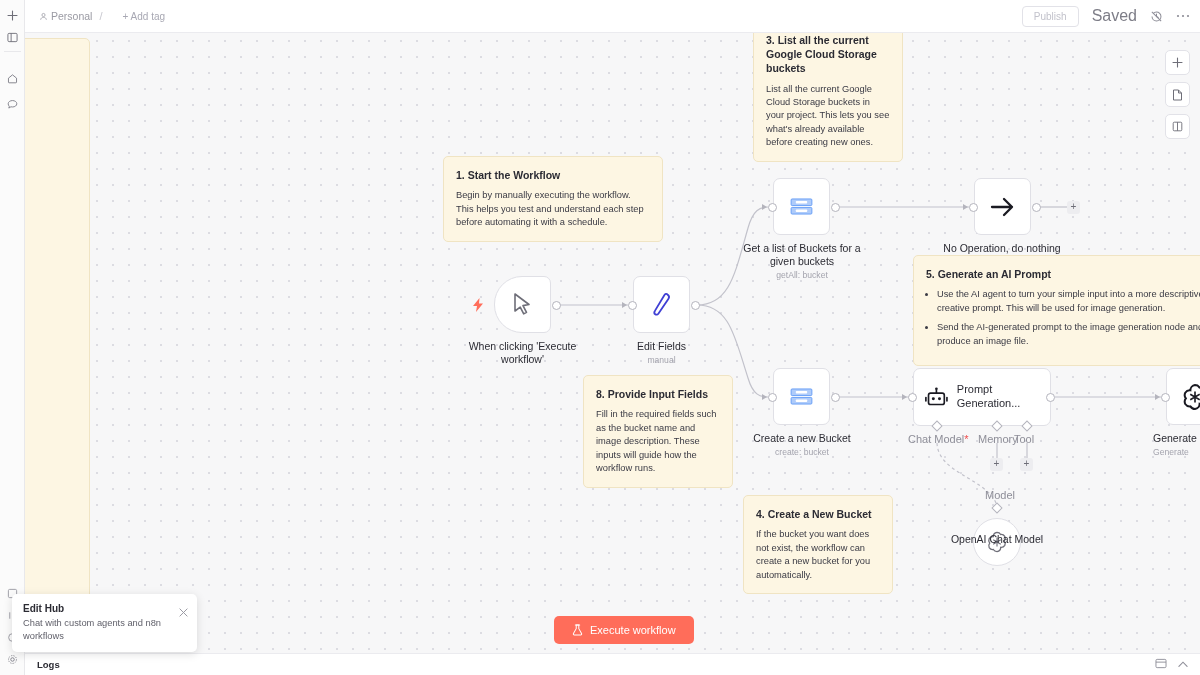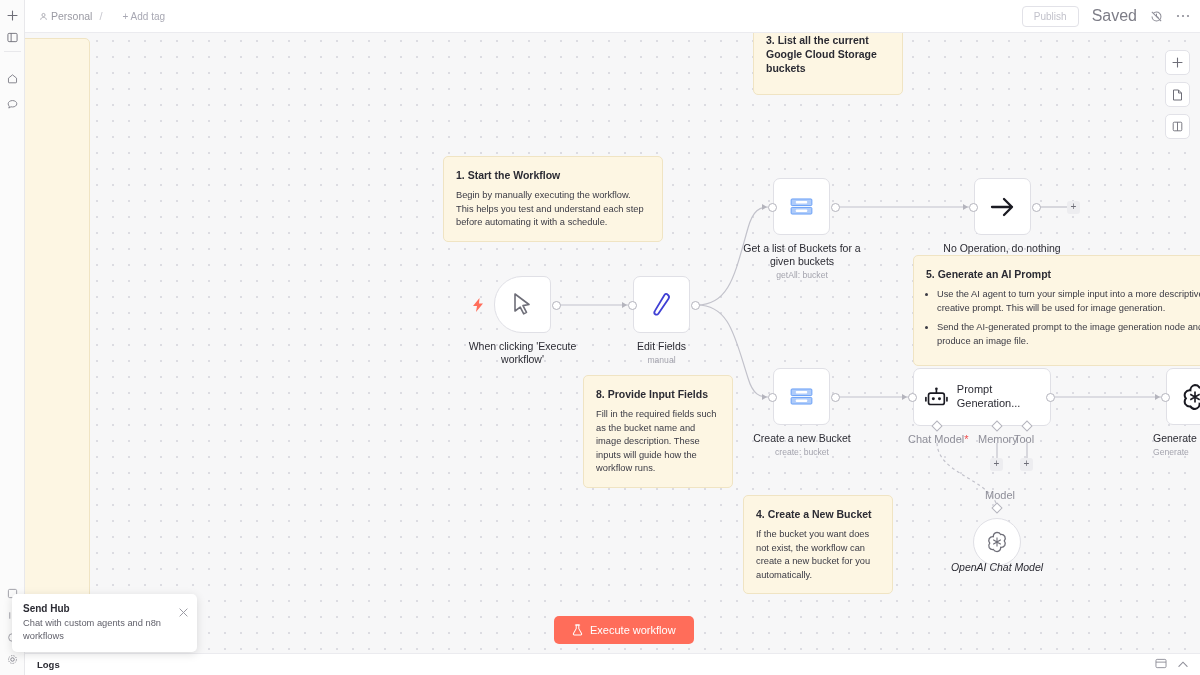--- a/index.html
+++ b/index.html
@@ -269,20 +269,21 @@
       <p style="margin-bottom:45px;">image generation.</p>
       <p style="margin-bottom:35px;">r the image.</p>
       <p style="margin-bottom:12px;">t.</p>
       <p style="margin-bottom:0;">cket.</p>
       <p style="margin-bottom:115px;">anup step.</p>
       <p>ts.</p>
     </div>
 
     <div class="sticky" id="sticky-3">
       <h3>3. List all the current Google Cloud Storage buckets</h3>
+      <p>List all the current Google Cloud Storage buckets in your project. This lets you see what's already available before creating new ones.</p>
     </div>
 
     <div class="sticky" id="sticky-1">
       <h3>1. Start the Workflow</h3>
       <p>Begin by manually executing the workflow. This helps you test and understand each step before automating it with a schedule.</p>
     </div>
 
     <div class="sticky" id="sticky-2">
       <h3>8. Provide Input Fields</h3>
       <p>Fill in the required fields such as the bucket name and image description. These inputs will guide how the workflow runs.</p>
@@ -402,21 +403,21 @@
     <div class="plus-sq" style="left:995px; top:425px;">+</div>
 
     <div class="conn-label" style="left:960px; top:456px;">Model</div>
     <div class="diamond" style="left:968px; top:471px;"></div>
     <div class="node node-circle" style="left:948px; top:485px;">
       <svg width="24" height="24" viewBox="0 0 24 24">
         <path d="M12 2.4a4.3 4.3 0 013.7 2.1 4.3 4.3 0 014.1 1.9 4.3 4.3 0 01-.5 4.5 4.3 4.3 0 01.5 4.5 4.3 4.3 0 01-4.1 1.9A4.3 4.3 0 0112 21.6a4.3 4.3 0 01-3.7-2.1 4.3 4.3 0 01-4.1-1.9 4.3 4.3 0 01.5-4.5 4.3 4.3 0 01-.5-4.5 4.3 4.3 0 014.1-1.9A4.3 4.3 0 0112 2.4z" fill="none" stroke="#6e6e78" stroke-width="1.3"></path>
         <path d="M12 7.6v8.8M8.2 9.8l7.6 4.4M15.8 9.8l-7.6 4.4" stroke="#6e6e78" stroke-width="1.1" fill="none"></path>
       </svg>
     </div>
-    <div class="node-label" style="left:912px; top:528px; width:120px;font-style:italic;">
+    <div class="node-label" style="left:912px; top:500px; width:120px;">
       <span>OpenAI Chat Model</span>
     </div>
 
     <div class="node node-sq" style="left:1141px; top:335px;">
       <svg width="30" height="30" viewBox="0 0 24 24">
         <path d="M12 2.4a4.3 4.3 0 013.7 2.1 4.3 4.3 0 014.1 1.9 4.3 4.3 0 01-.5 4.5 4.3 4.3 0 01.5 4.5 4.3 4.3 0 01-4.1 1.9A4.3 4.3 0 0112 21.6a4.3 4.3 0 01-3.7-2.1 4.3 4.3 0 01-4.1-1.9 4.3 4.3 0 01.5-4.5 4.3 4.3 0 01-.5-4.5 4.3 4.3 0 014.1-1.9A4.3 4.3 0 0112 2.4z" fill="none" stroke="#1a1a22" stroke-width="1.6"></path>
         <path d="M12 7.6v8.8M8.2 9.8l7.6 4.4M15.8 9.8l-7.6 4.4" stroke="#1a1a22" stroke-width="1.3" fill="none"></path>
       </svg>
     </div>
     <div class="arrow-in" style="left:1130px; top:361px;"></div>
@@ -447,21 +448,21 @@
     <div class="exec-btn">
       <svg width="11" height="12" viewBox="0 0 12 13">
           <path d="M4.6 1v4L1.6 10.4c-.4.8 0 1.6 1 1.6h6.8c1 0 1.4-.8 1-1.6L7.4 5V1z" fill="none" stroke="#fff" stroke-width="1.1" stroke-linejoin="round"></path>
           <line x1="3.6" y1="1" x2="8.4" y2="1" stroke="#fff" stroke-width="1.1" stroke-linecap="round"></line>
         </svg>
       <span>Execute workflow</span>
     </div>
   </div>
 
   <div class="toast">
-    <h4>Send Hub</h4>
+    <h4>Edit Hub</h4>
     <p>Chat with custom agents and n8n workflows</p>
     <span class="x">
       <svg width="9" height="9" viewBox="0 0 10 10">
           <path d="M1 1l8 8M9 1l-8 8" stroke="#9a9aa3" stroke-width="1.1" stroke-linecap="round"></path>
         </svg>
     </span>
   </div>
 
   <div class="bottombar">
     <span class="logs-txt">Logs</span>

